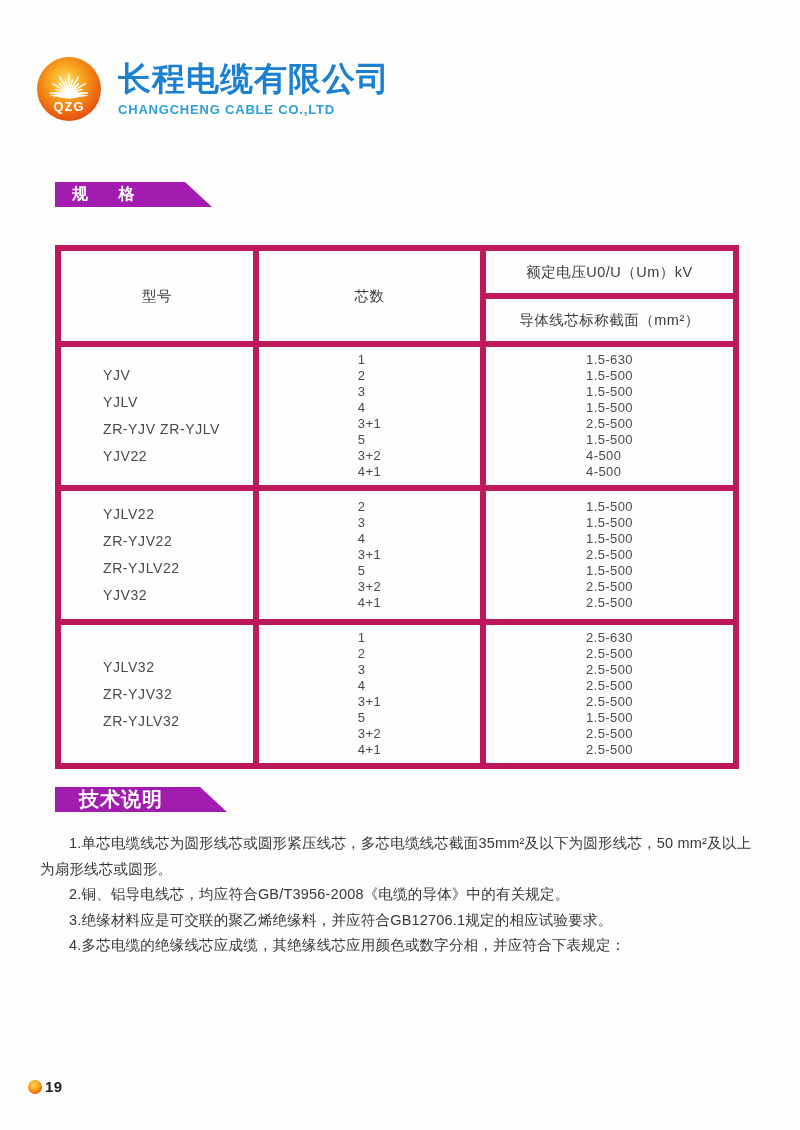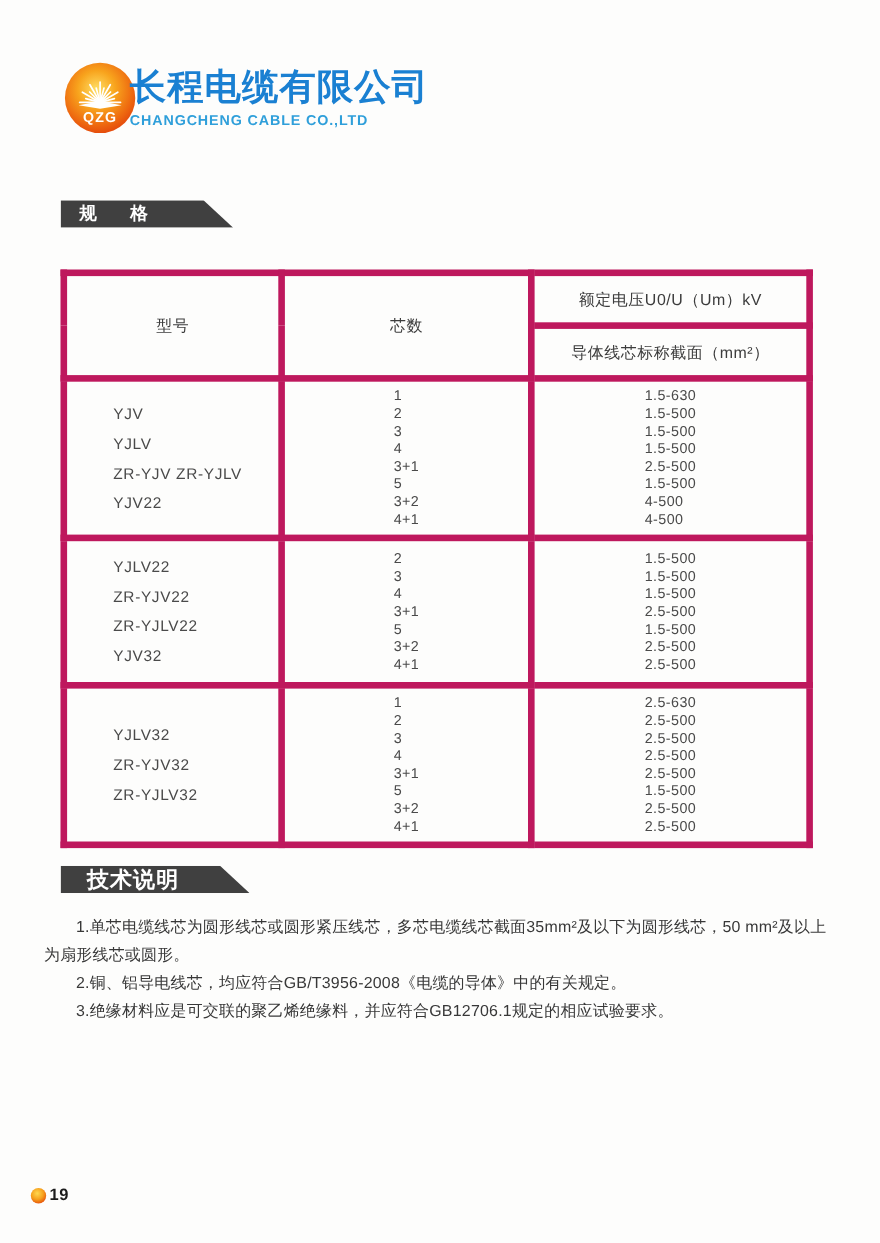--- a/index.html
+++ b/index.html
@@ -5,35 +5,35 @@
   html, body { margin: 0; padding: 0; }
   body {
     width: 800px; height: 1130px;
     background: #fdfdfc;
     font-family: "Liberation Sans", "DejaVu Sans", sans-serif;
     overflow: hidden;
   }
   .page { position: relative; width: 800px; height: 1130px; }
 
   
-  .logo-badge { position: absolute; left: 58px; top: 56px; width: 66px; height: 66px; text-align: right; }
+  .logo-badge { position: absolute; left: 36px; top: 56px; width: 66px; height: 66px; text-align: right; }
   .company { position: absolute; left: 118px; top: 60px; }
   .company-cn {
     font-size: 33px; font-weight: bold; color: #1a80d2;
     letter-spacing: 1px; line-height: 38px; white-space: nowrap;
   }
   .company-en {
     font-size: 13px; font-weight: bold; color: #2f9fda;
     letter-spacing: 0.8px; line-height: 20px; margin-top: 2px; white-space: nowrap;
   }
 
   
   .banner {
     position: absolute; left: 55px; height: 25px;
-    background: #404040;
+    background: #a21caf;
     clip-path: polygon(0 0, calc(100% - 27px) 0, 100% 100%, 0 100%);
     color: #ffffff; font-weight: bold;
     display: flex; align-items: center;
     box-sizing: border-box;
   }
   .banner-spec { top: 182px; width: 157px; font-size: 16px; padding-left: 17px; word-spacing: 26px; }
   .banner-tech { top: 787px; width: 172px; font-size: 20px; padding-left: 24px; letter-spacing: 1px; }
 
   
   .spec-table-wrap { position: absolute; left: 55px; top: 245px; }
@@ -163,20 +163,21 @@
   </div>
 
   <div class="banner banner-tech">
     <span>技术说明</span>
   </div>
 
   <div class="notes">
     <p>1.单芯电缆线芯为圆形线芯或圆形紧压线芯，多芯电缆线芯截面35mm²及以下为圆形线芯，50 mm²及以上为扇形线芯或圆形。</p>
     <p>2.铜、铝导电线芯，均应符合GB/T3956-2008《电缆的导体》中的有关规定。</p>
     <p>3.绝缘材料应是可交联的聚乙烯绝缘料，并应符合GB12706.1规定的相应试验要求。</p>
+    <p>4.多芯电缆的绝缘线芯应成缆，其绝缘线芯应用颜色或数字分相，并应符合下表规定：</p>
   </div>
 
   <div class="footer">
     <span class="footer-dot"></span>
     <span class="page-number">19</span>
   </div>
 
 </div>
 
 </body></html>

